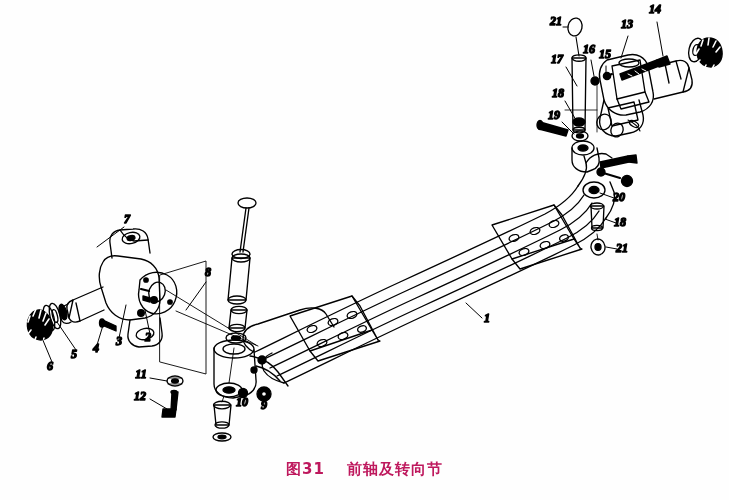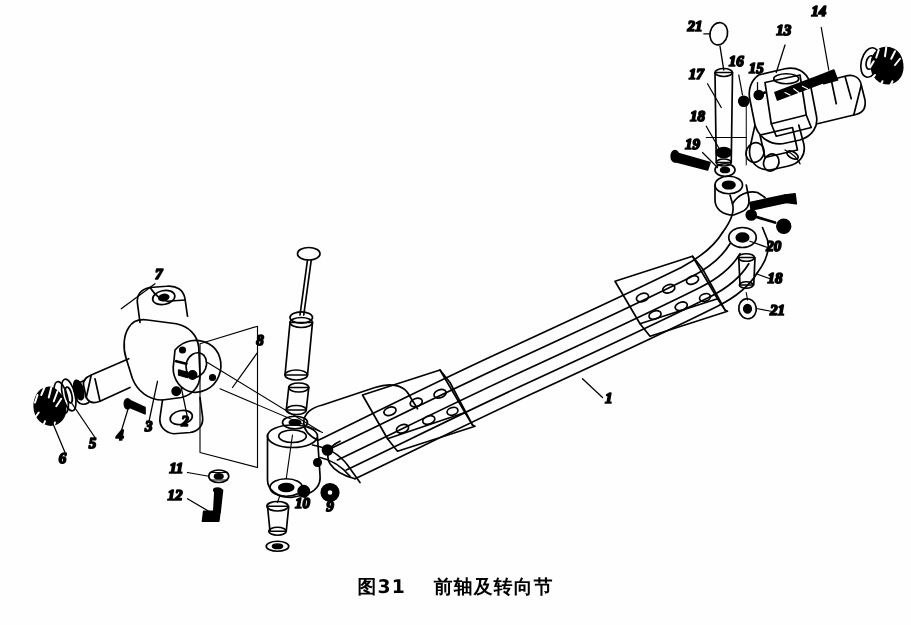--- a/index.html
+++ b/index.html
@@ -2,21 +2,21 @@
 <html><head>
 <meta charset="utf-8">
 <style>
   html,body{margin:0;padding:0;background:#ffffff;}
   body{width:729px;height:500px;overflow:hidden;
        font-family:"Liberation Serif","DejaVu Serif",serif;}
   #page{position:relative;width:729px;height:500px;background:#fefefe;}
   #fig{position:absolute;left:0;top:0;width:729px;height:470px;}
   .caption{position:absolute;left:0;top:460px;width:729px;text-align:center;
            font-family:"DejaVu Sans","Liberation Sans",sans-serif;
-           font-size:15px;font-weight:bold;color:#000000;letter-spacing:1px;}
+           font-size:15px;font-weight:bold;color:#be185d;letter-spacing:1px;}
   .caption .num{margin-right:22px;}
   svg text{font-family:"Liberation Serif","DejaVu Serif",serif;
            font-size:12px;font-style:italic;font-weight:bold;fill:#000;}
 </style>
 </head>
 <body>
 
 <div id="page">
 
   <svg id="fig" viewBox="0 0 729 470">

